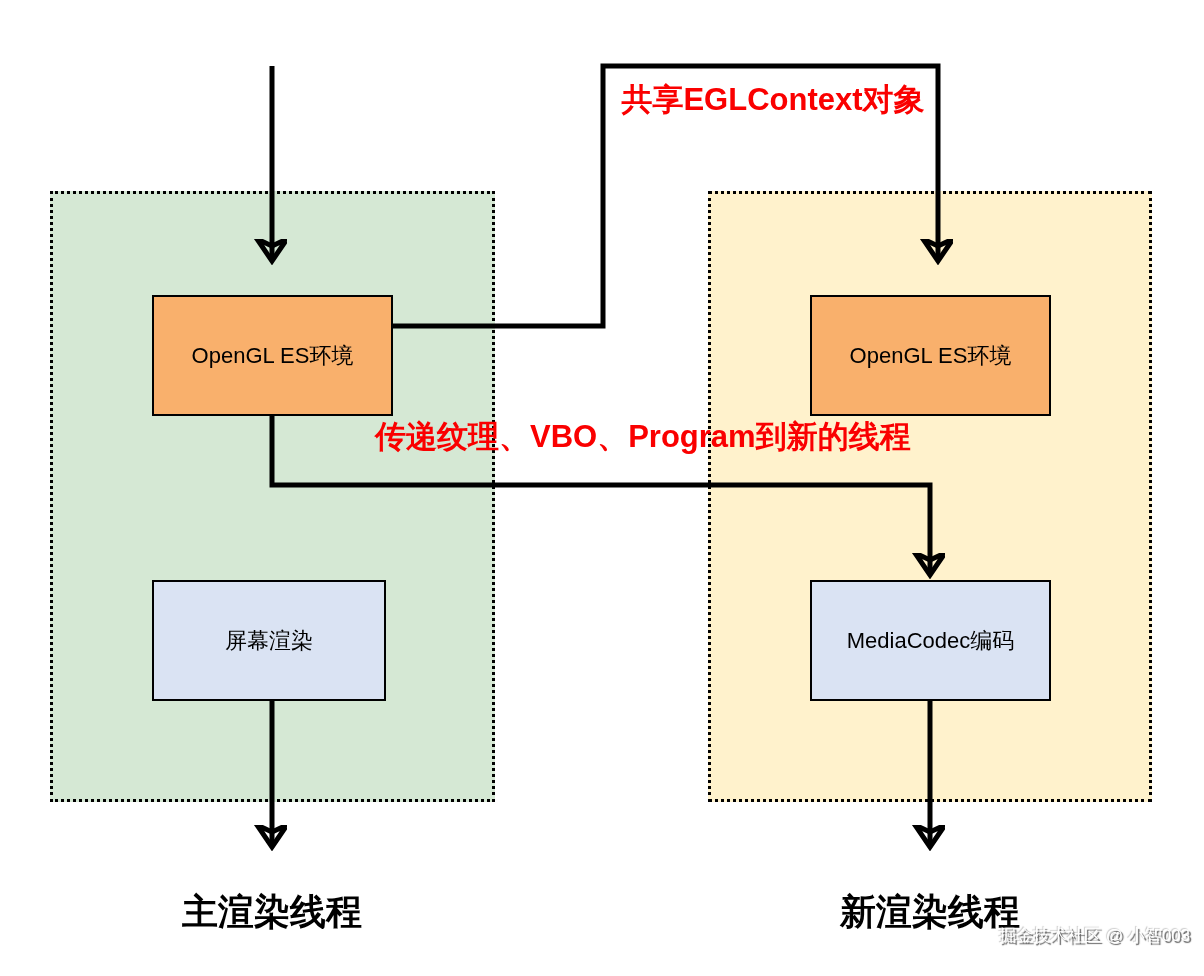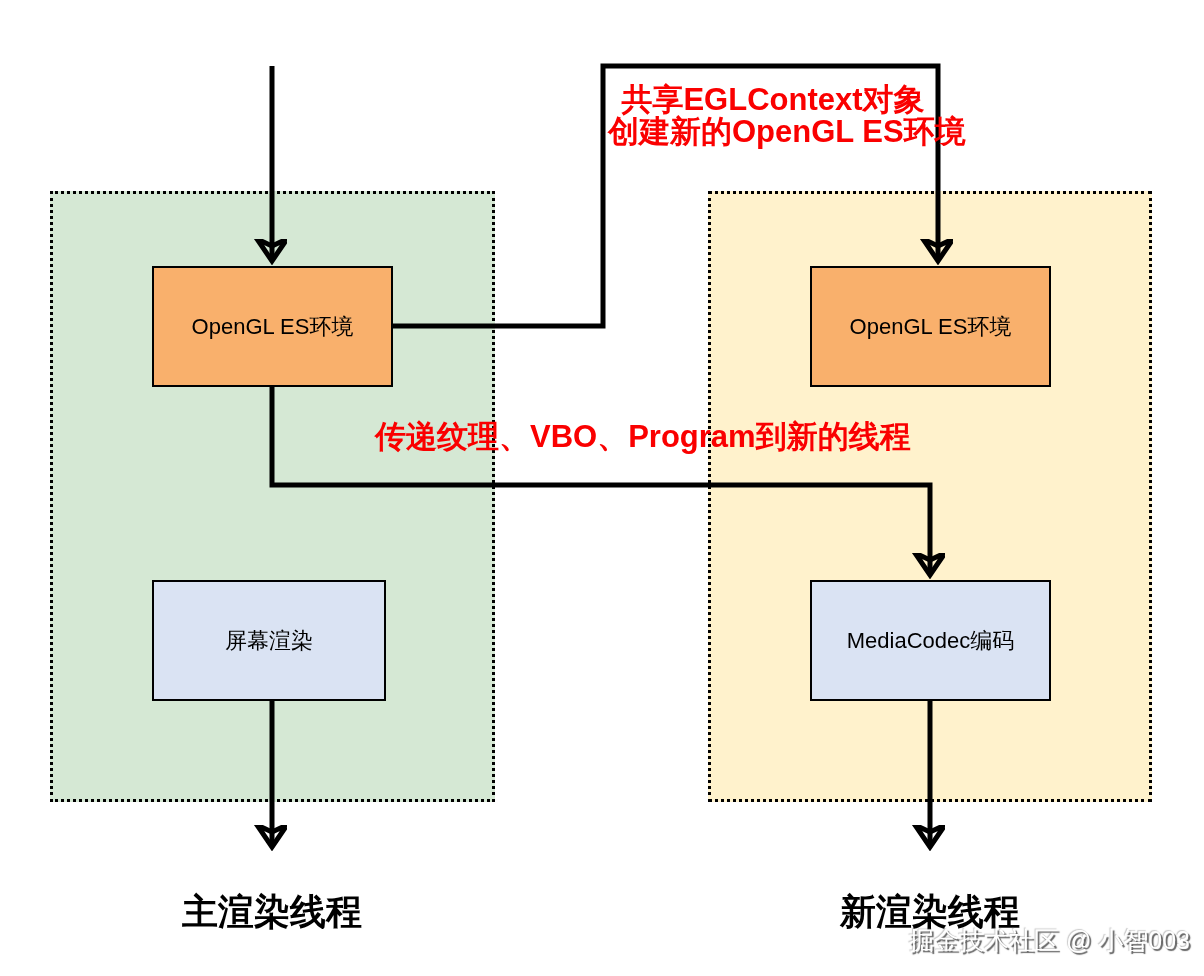--- a/index.html
+++ b/index.html
@@ -47,21 +47,21 @@
     border: 2px solid var(--stroke, #000);
     box-sizing: border-box;
     display: flex;
     align-items: center;
     justify-content: center;
     text-align: center;
     font-size: 22px;
     color: #000;
     z-index: 3;
   }
-  .node.opengl { background: var(--box-opengl-bg, #f9b06c); }
+  .node.opengl { background: var(--box-opengl-bg, #f9b06c); margin-top: 29px; }
   .node.task   { background: var(--box-task-bg, #dae3f3); }
   .node.main-opengl { left: 152px; top: 266px; width: 241px; height: 121px; }
   .node.main-screen { left: 152px; top: 580px; width: 234px; height: 121px; }
   .node.new-opengl  { left: 810px; top: 266px; width: 241px; height: 121px; }
   .node.new-codec   { left: 810px; top: 580px; width: 241px; height: 121px; }
   .annotation {
     position: absolute;
     color: var(--annotation-red, #fa0000);
     font-weight: bold;
     font-size: 31px;
@@ -79,21 +79,21 @@
     color: #000;
     text-align: center;
     white-space: nowrap;
     z-index: 4;
   }
   .thread-label.main { left: 122px; top: 888px; width: 300px; }
   .thread-label.new  { left: 780px; top: 888px; width: 300px; }
   .watermark {
     position: absolute;
     right: 14px; top: 924px;
-    font-size: 25px;
+    font-size: 17px;
     color: #ffffff;
     text-shadow: 2px 2px 1px rgba(70,70,70,0.85), -1px -1px 1px rgba(120,120,120,0.4);
     white-space: nowrap;
     z-index: 5;
   }
 </style>
 </head>
 <body>
 
 <div class="canvas">
@@ -122,21 +122,20 @@
   </div>
   <div class="node opengl new-opengl">
     <span>OpenGL ES环境</span>
   </div>
   <div class="node task new-codec">
     <span>MediaCodec编码</span>
   </div>
 
   <div class="annotation share">
     <div>共享EGLContext对象</div>
-    <div>创建新的OpenGL ES环境</div>
   </div>
   <div class="annotation pass">
     <span>传递纹理、VBO、Program到新的线程</span>
   </div>
 
   <div class="thread-label main">主渲染线程</div>
   <div class="thread-label new">新渲染线程</div>
 
   <div class="watermark">掘金技术社区 @ 小智003</div>
 

